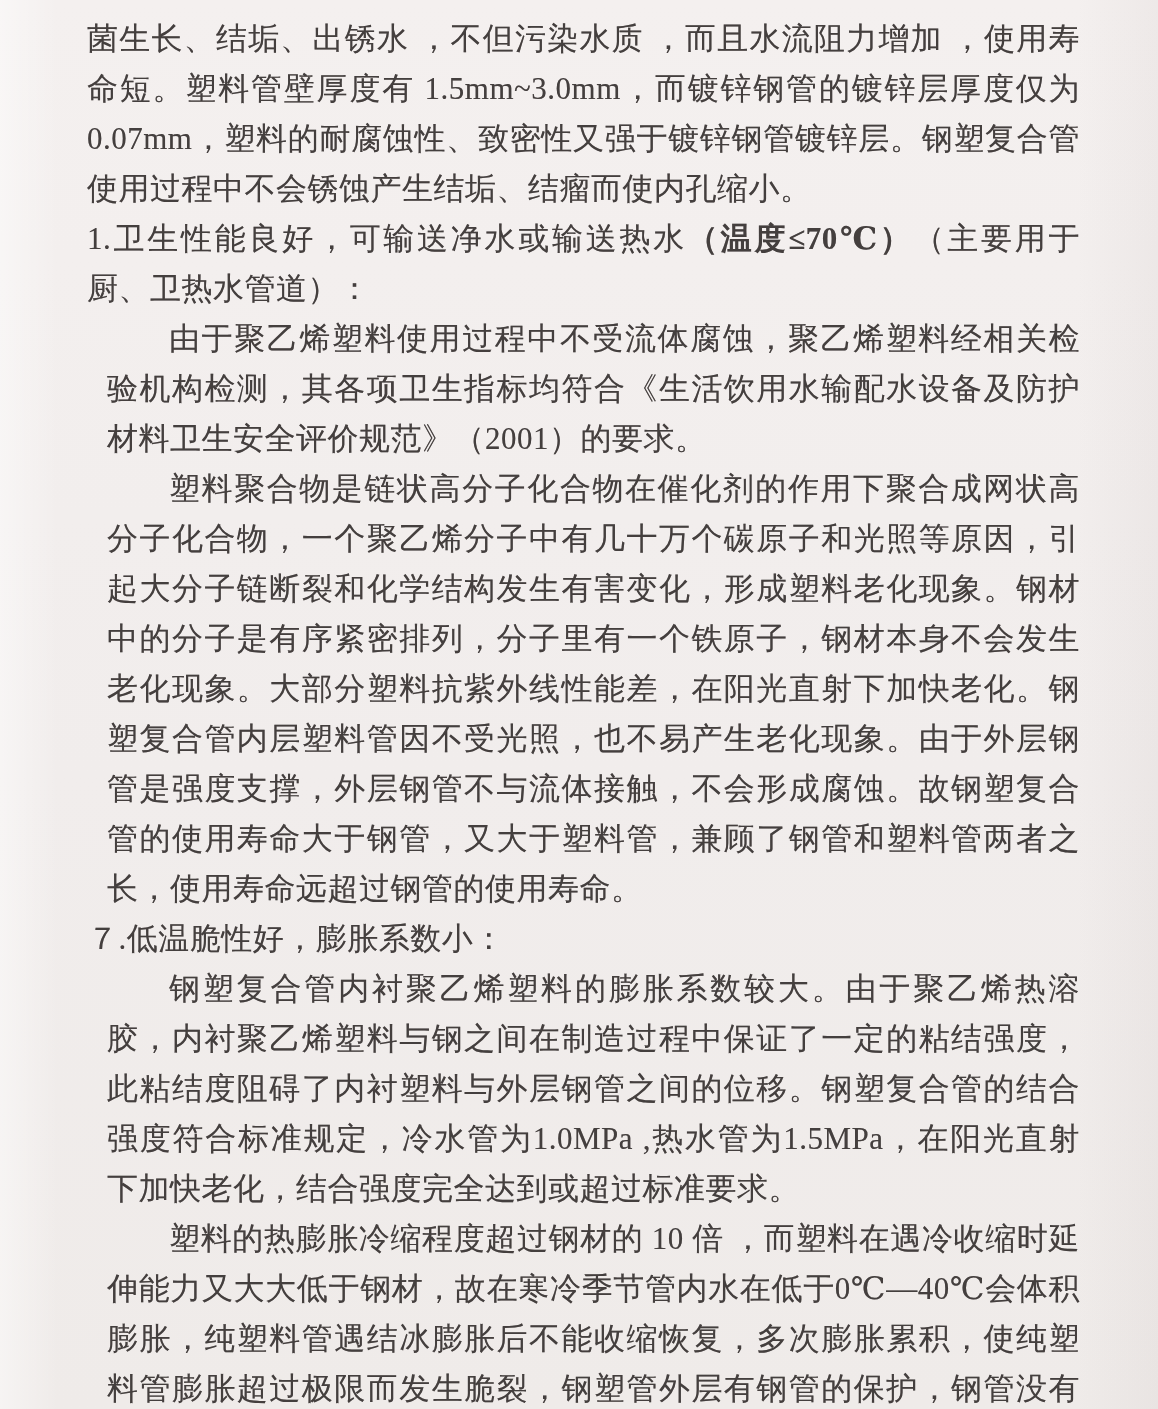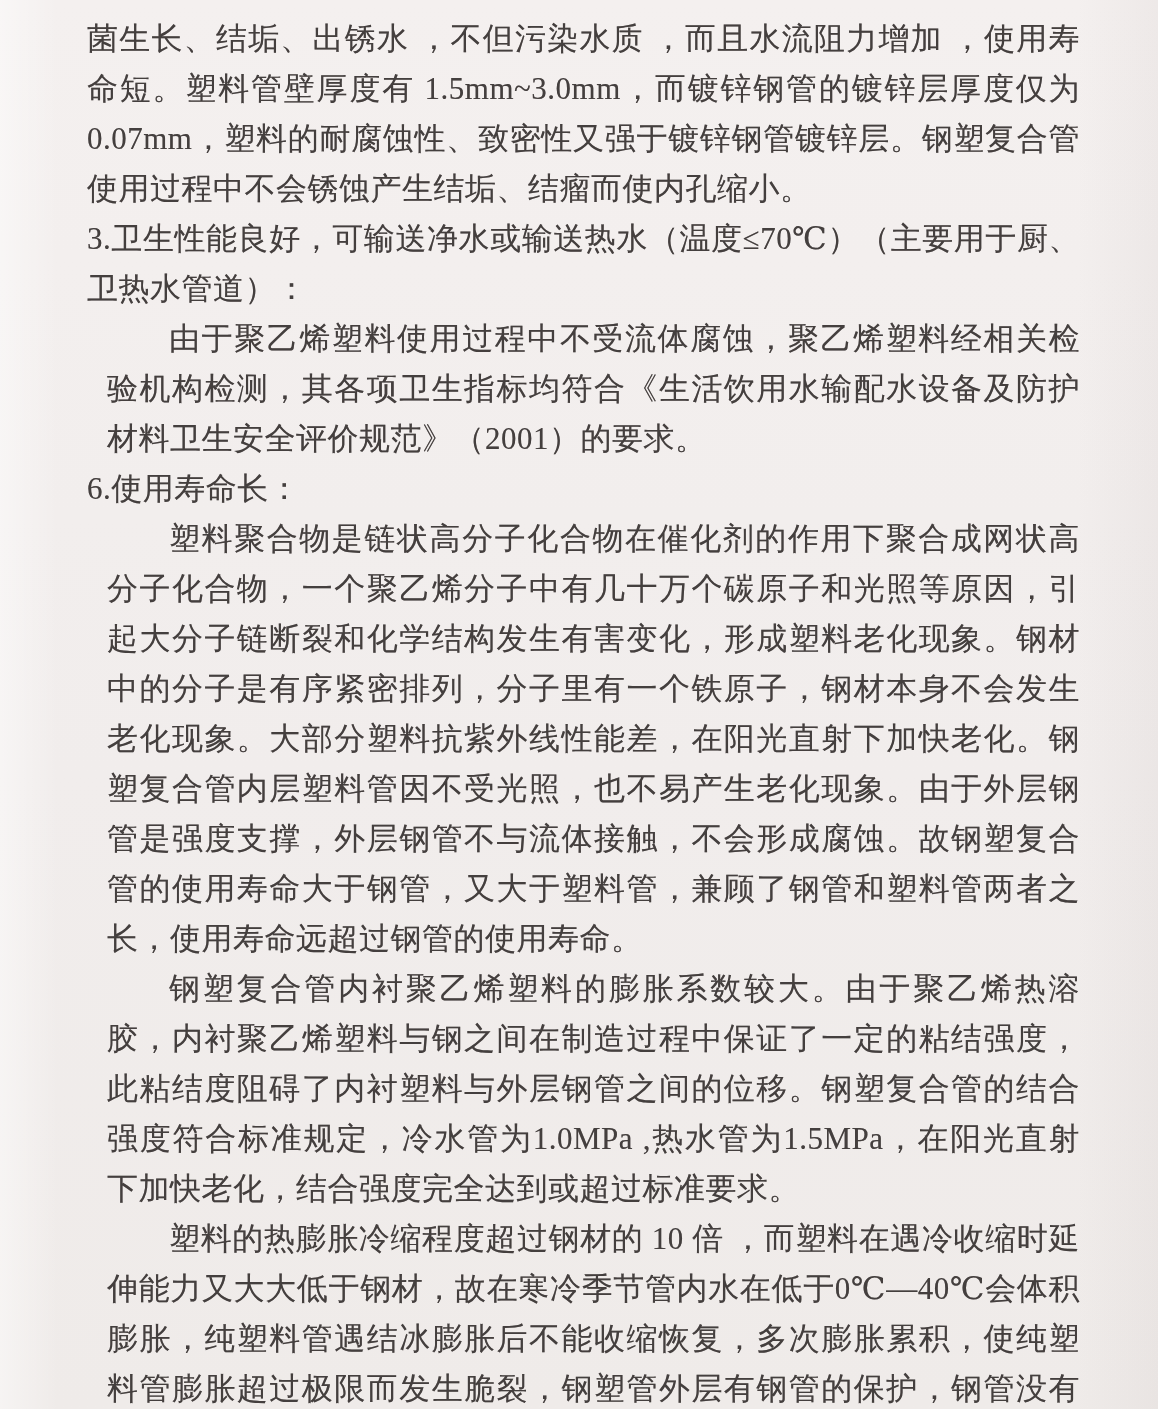--- a/index.html
+++ b/index.html
@@ -31,29 +31,29 @@
     text-align: justify;
     text-justify: inter-character;
     color: var(--ink, #443f3e);
     text-shadow: 0 0 0.6px rgba(68,63,62,0.45);
   }
   .doc-body p.para.indent {
     text-indent: 2em;
     margin-left: 20px;
   }
   .doc-body span.bold {
-    font-weight: normal;
+    font-weight: bold;
   }
 </style>
 </head>
 <body>
 
 <div class="page" style="--paper: #f1edec; --paper-top: #f4f0ef; --paper-bottom: #efebe9; --ink: #443f3e;">
   <div class="doc-body">
       <p class="para"><span class="">菌生长、结垢、出锈水 ，不但污染水质 ，而且水流阻力增加 ，使用寿命短。塑料管壁厚度有 1.5mm~3.0mm，而镀锌钢管的镀锌层厚度仅为0.07mm，塑料的耐腐蚀性、致密性又强于镀锌钢管镀锌层。钢塑复合管使用过程中不会锈蚀产生结垢、结瘤而使内孔缩小。</span></p>
-      <p class="para"><span class="">3.卫生性能良好，可输送净水或输送热水</span><span class="bold">（温度≤70℃）</span><span class="">（主要用于厨、卫热水管道）：</span></p>
+      <p class="para"><span class="">1.卫生性能良好，可输送净水或输送热水</span><span class="bold">（温度≤70℃）</span><span class="">（主要用于厨、卫热水管道）：</span></p>
       <p class="para indent"><span class="">由于聚乙烯塑料使用过程中不受流体腐蚀，聚乙烯塑料经相关检验机构检测，其各项卫生指标均符合《生活饮用水输配水设备及防护材料卫生安全评价规范》（2001）的要求。</span></p>
-      <p class="para"><span class="">6.使用寿命长：</span></p>
       <p class="para indent"><span class="">塑料聚合物是链状高分子化合物在催化剂的作用下聚合成网状高分子化合物，一个聚乙烯分子中有几十万个碳原子和光照等原因，引起大分子链断裂和化学结构发生有害变化，形成塑料老化现象。钢材中的分子是有序紧密排列，分子里有一个铁原子，钢材本身不会发生老化现象。大部分塑料抗紫外线性能差，在阳光直射下加快老化。钢塑复合管内层塑料管因不受光照，也不易产生老化现象。由于外层钢管是强度支撑，外层钢管不与流体接触，不会形成腐蚀。故钢塑复合管的使用寿命大于钢管，又大于塑料管，兼顾了钢管和塑料管两者之长，使用寿命远超过钢管的使用寿命。</span></p>
+      <p class="para"><span class="">７.低温脆性好，膨胀系数小：</span></p>
       <p class="para indent"><span class="">钢塑复合管内衬聚乙烯塑料的膨胀系数较大。由于聚乙烯热溶胶，内衬聚乙烯塑料与钢之间在制造过程中保证了一定的粘结强度，此粘结度阻碍了内衬塑料与外层钢管之间的位移。钢塑复合管的结合强度符合标准规定，冷水管为1.0MPa ,热水管为1.5MPa，在阳光直射下加快老化，结合强度完全达到或超过标准要求。</span></p>
       <p class="para indent"><span class="">塑料的热膨胀冷缩程度超过钢材的 10 倍 ，而塑料在遇冷收缩时延伸能力又大大低于钢材，故在寒冷季节管内水在低于0℃—40℃会体积膨胀，纯塑料管遇结冰膨胀后不能收缩恢复，多次膨胀累积，使纯塑料管膨胀超过极限而发生脆裂，钢塑管外层有钢管的保护，钢管没有膨胀积累，故复合管不会发生冻裂现象。纯钢管在温度低的时候管内结冰，但复合管内有塑管起保温作用减少了结冰的可能性。</span></p>
     </div>
 </div>
 
 </body></html>

